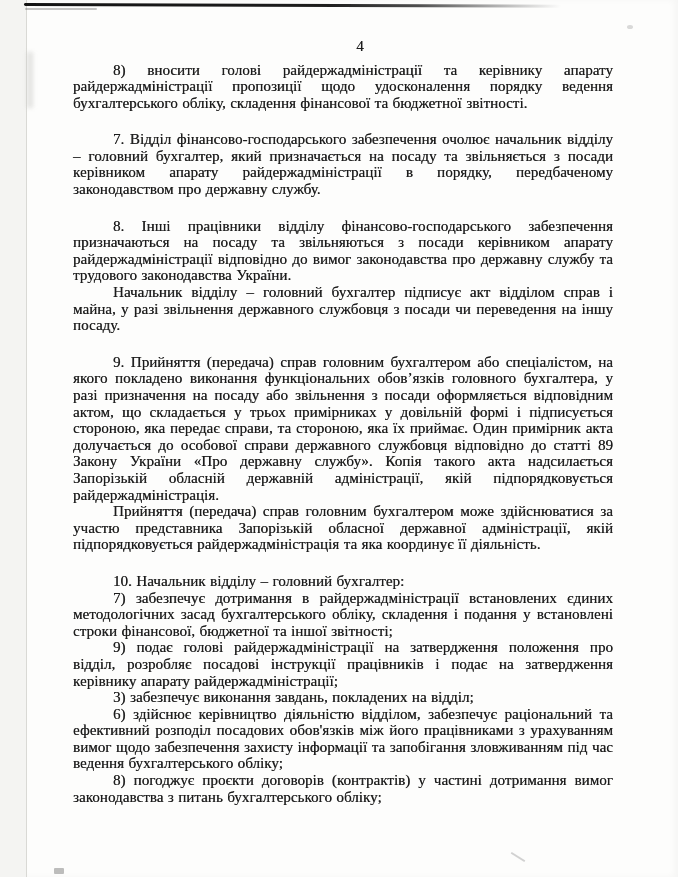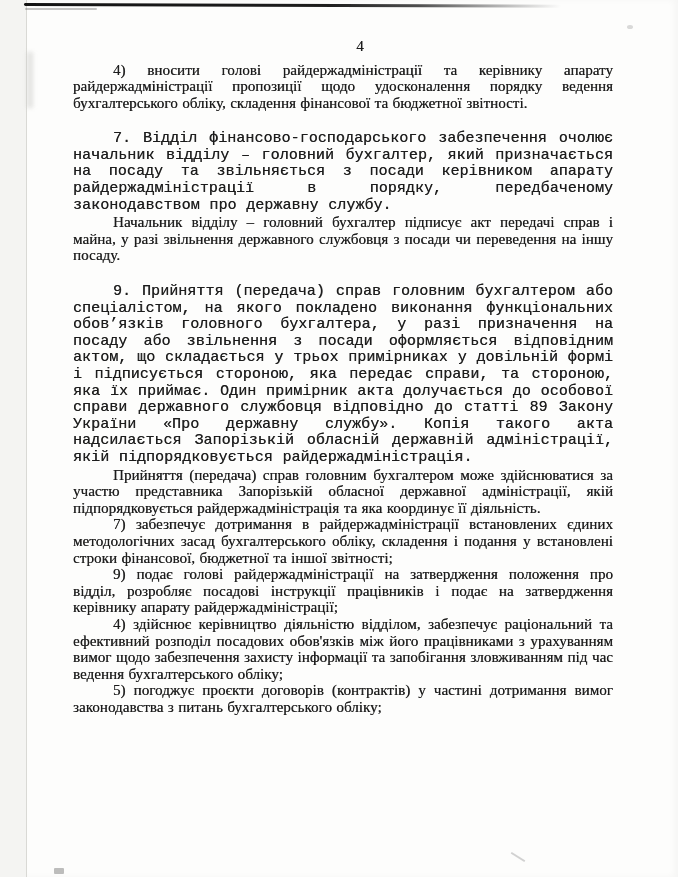--- a/index.html
+++ b/index.html
@@ -55,43 +55,46 @@
     text-align:center;padding-left:34px;
     font-size:15px;line-height:16.5px;
     margin:0 0 7px 0;
   }
   .para{
     margin:0;
     font-size:15px;line-height:16.6px;
     text-align:justify;text-indent:40px;
     word-spacing:0.6px;letter-spacing:0.05px;
   }
-  .gap{margin-top:20px;font-family:Liberation Mono, monospace;}
+  .gap{margin-top:20px;}
 </style>
 </head>
 <body>
 
 <div class="scan">
   <div class="page">
 
     <div class="top-line"></div>
     <div class="top-line-secondary"></div>
     <div class="speck-top-right"></div>
     <div class="smudge-left"></div>
     <div class="mark-bottom-left"></div>
     <div class="mark-bottom-center"></div>
 
     <div class="content">
       <div class="pageno">4</div>
 
-      <p class="para">4) вносити голові райдержадміністрації та керівнику апарату райдержадміністрації пропозиції щодо удосконалення порядку ведення бухгалтерського обліку, складення фінансової та бюджетної звітності.</p>
+      <p class="para">8) вносити голові райдержадміністрації та керівнику апарату райдержадміністрації пропозиції щодо удосконалення порядку ведення бухгалтерського обліку, складення фінансової та бюджетної звітності.</p>
       <p class="para gap">7. Відділ фінансово-господарського забезпечення очолює начальник відділу – головний бухгалтер, який призначається на посаду та звільняється з посади керівником апарату райдержадміністрації в порядку, передбаченому законодавством про державну службу.</p>
-      <p class="para">Начальник відділу – головний бухгалтер підписує акт передачі справ і майна, у разі звільнення державного службовця з посади чи переведення на іншу посаду.</p>
+      <p class="para gap">8. Інші працівники відділу фінансово-господарського забезпечення призначаються на посаду та звільняються з посади керівником апарату райдержадміністрації відповідно до вимог законодавства про державну службу та трудового законодавства України.</p>
+      <p class="para">Начальник відділу – головний бухгалтер підписує акт відділом справ і майна, у разі звільнення державного службовця з посади чи переведення на іншу посаду.</p>
       <p class="para gap">9. Прийняття (передача) справ головним бухгалтером або спеціалістом, на якого покладено виконання функціональних обов’язків головного бухгалтера, у разі призначення на посаду або звільнення з посади оформляється відповідним актом, що складається у трьох примірниках у довільній формі і підписується стороною, яка передає справи, та стороною, яка їх приймає. Один примірник акта долучається до особової справи державного службовця відповідно до статті 89 Закону України «Про державну службу». Копія такого акта надсилається Запорізькій обласній державній адміністрації, якій підпорядковується райдержадміністрація.</p>
       <p class="para">Прийняття (передача) справ головним бухгалтером може здійснюватися за участю представника Запорізькій обласної державної адміністрації, якій підпорядковується райдержадміністрація та яка координує її діяльність.</p>
+      <p class="para gap">10. Начальник відділу – головний бухгалтер:</p>
       <p class="para">7) забезпечує дотримання в райдержадміністрації встановлених єдиних методологічних засад бухгалтерського обліку, складення і подання у встановлені строки фінансової, бюджетної та іншої звітності;</p>
       <p class="para">9) подає голові райдержадміністрації на затвердження положення про відділ, розробляє посадові інструкції працівників і подає на затвердження керівнику апарату райдержадміністрації;</p>
-      <p class="para">4) здійснює керівництво діяльністю відділом, забезпечує раціональний та ефективний розподіл посадових обов'язків між його працівниками з урахуванням вимог щодо забезпечення захисту інформації та запобігання зловживанням під час ведення бухгалтерського обліку;</p>
-      <p class="para">5) погоджує проєкти договорів (контрактів) у частині дотримання вимог законодавства з питань бухгалтерського обліку;</p>
+      <p class="para">3) забезпечує виконання завдань, покладених на відділ;</p>
+      <p class="para">6) здійснює керівництво діяльністю відділом, забезпечує раціональний та ефективний розподіл посадових обов'язків між його працівниками з урахуванням вимог щодо забезпечення захисту інформації та запобігання зловживанням під час ведення бухгалтерського обліку;</p>
+      <p class="para">8) погоджує проєкти договорів (контрактів) у частині дотримання вимог законодавства з питань бухгалтерського обліку;</p>
     </div>
 
   </div>
 </div>
 
 </body></html>

